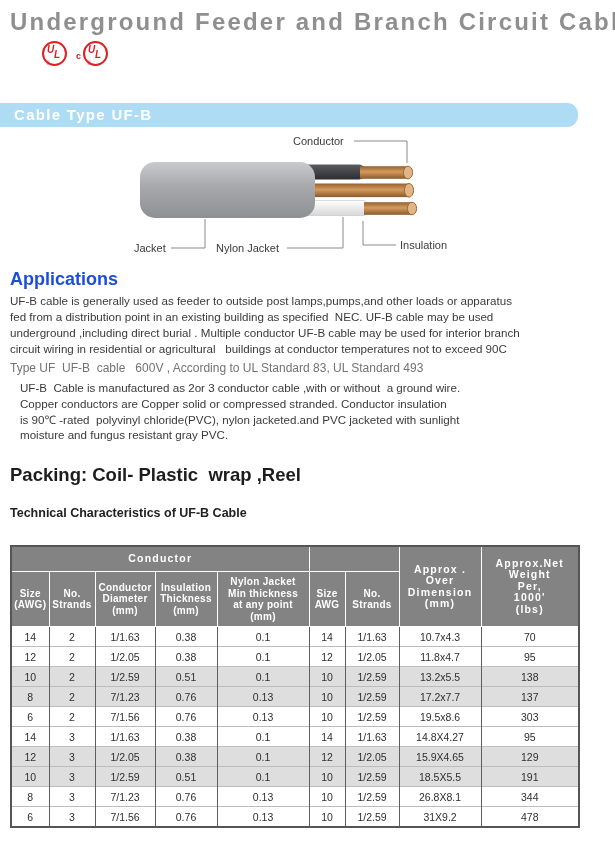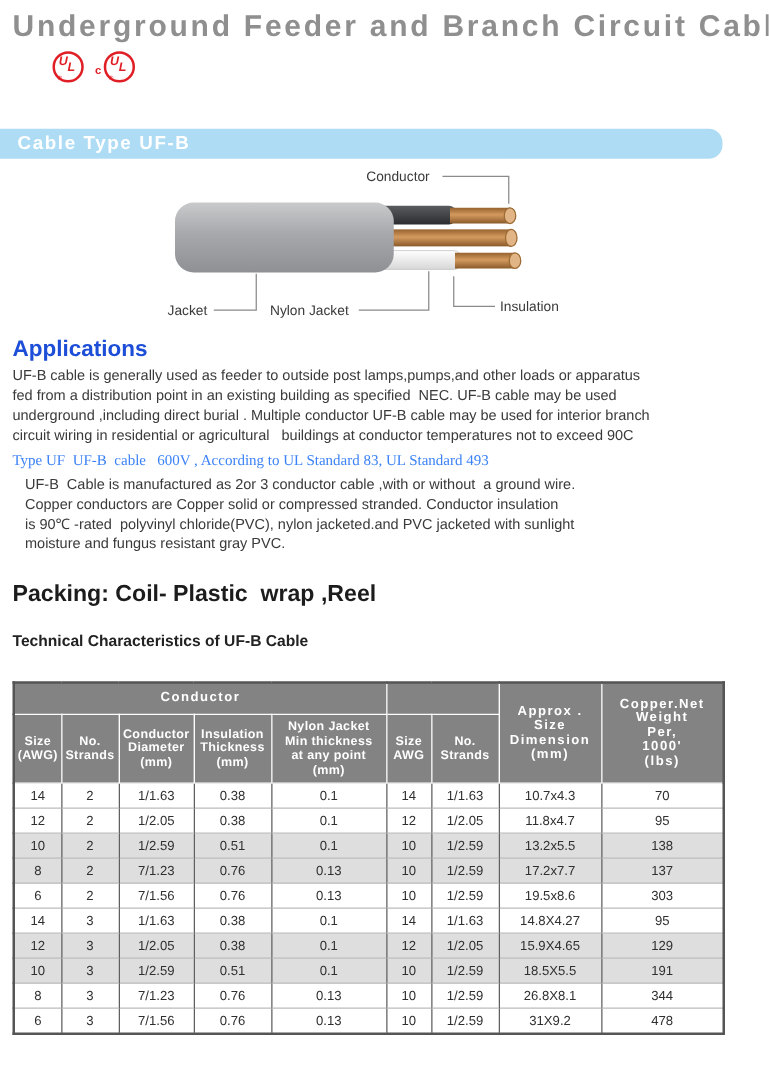--- a/index.html
+++ b/index.html
@@ -25,21 +25,21 @@
   .diagram{position:absolute;top:128px;left:0;}
   .diag-label{font-size:11px;fill:#3a3a3a;}
 
   .h1{position:absolute;left:10px;font-size:18px;font-weight:bold;color:#1d4ed8;}
   #apps-h{top:269px;}
   #cons-h{top:377px;}
   .body-text{position:absolute;left:10px;font-size:11.6px;line-height:16px;
              color:#3a3a3a;white-space:pre-wrap;width:600px;}
   #apps-body{top:293px;}
   #cons-body{top:380px;line-height:15.8px;margin-left:10px;}
-  #type-line{position:absolute;left:10px;top:361px;font-size:12px;color:#3b82f6;white-space:pre;font-family:Liberation Serif, serif;}
+  #type-line{position:absolute;left:10px;top:361px;font-size:12px;color:#737373;white-space:pre;}
   #packing{position:absolute;left:10px;top:464px;font-size:18.5px;font-weight:bold;
            color:#1c1c1c;white-space:pre;}
   #tech-caption{position:absolute;left:10px;top:506px;font-size:12.5px;font-weight:bold;color:#222222;}
 
   .table-wrap{position:absolute;left:10px;top:545px;}
   table.tech{border-collapse:collapse;table-layout:fixed;width:568px;border:2px solid #555555;}
   table.tech th{background:#838383;color:#ffffff;font-weight:bold;font-size:10px;
                 line-height:11.5px;letter-spacing:0.3px;border:1px solid #fdfdfd;
                 white-space:pre-line;padding:2px 1px;vertical-align:middle;text-align:center;}
   tr.group-row th{height:20px;font-size:10.5px;letter-spacing:1.2px;}
@@ -151,24 +151,24 @@
           <col style="width:36px">
         <col style="width:54px">
           <col style="width:82px">
           <col style="width:98px">
       </colgroup>
       <thead>
         <tr class="group-row">
           <th colspan="5">Conductor</th>
           <th colspan="2"></th>
           <th rowspan="2">Approx .
-Size
+Over
 Dimension
 (mm)</th>
-          <th rowspan="2">Copper.Net
+          <th rowspan="2">Approx.Net
 Weight
 Per,
 1000'
 (lbs)</th>
         </tr>
         <tr class="cols-row" id="subhead-row">
             <th>Size
 (AWG)</th>
             <th>No.
 Strands</th>

